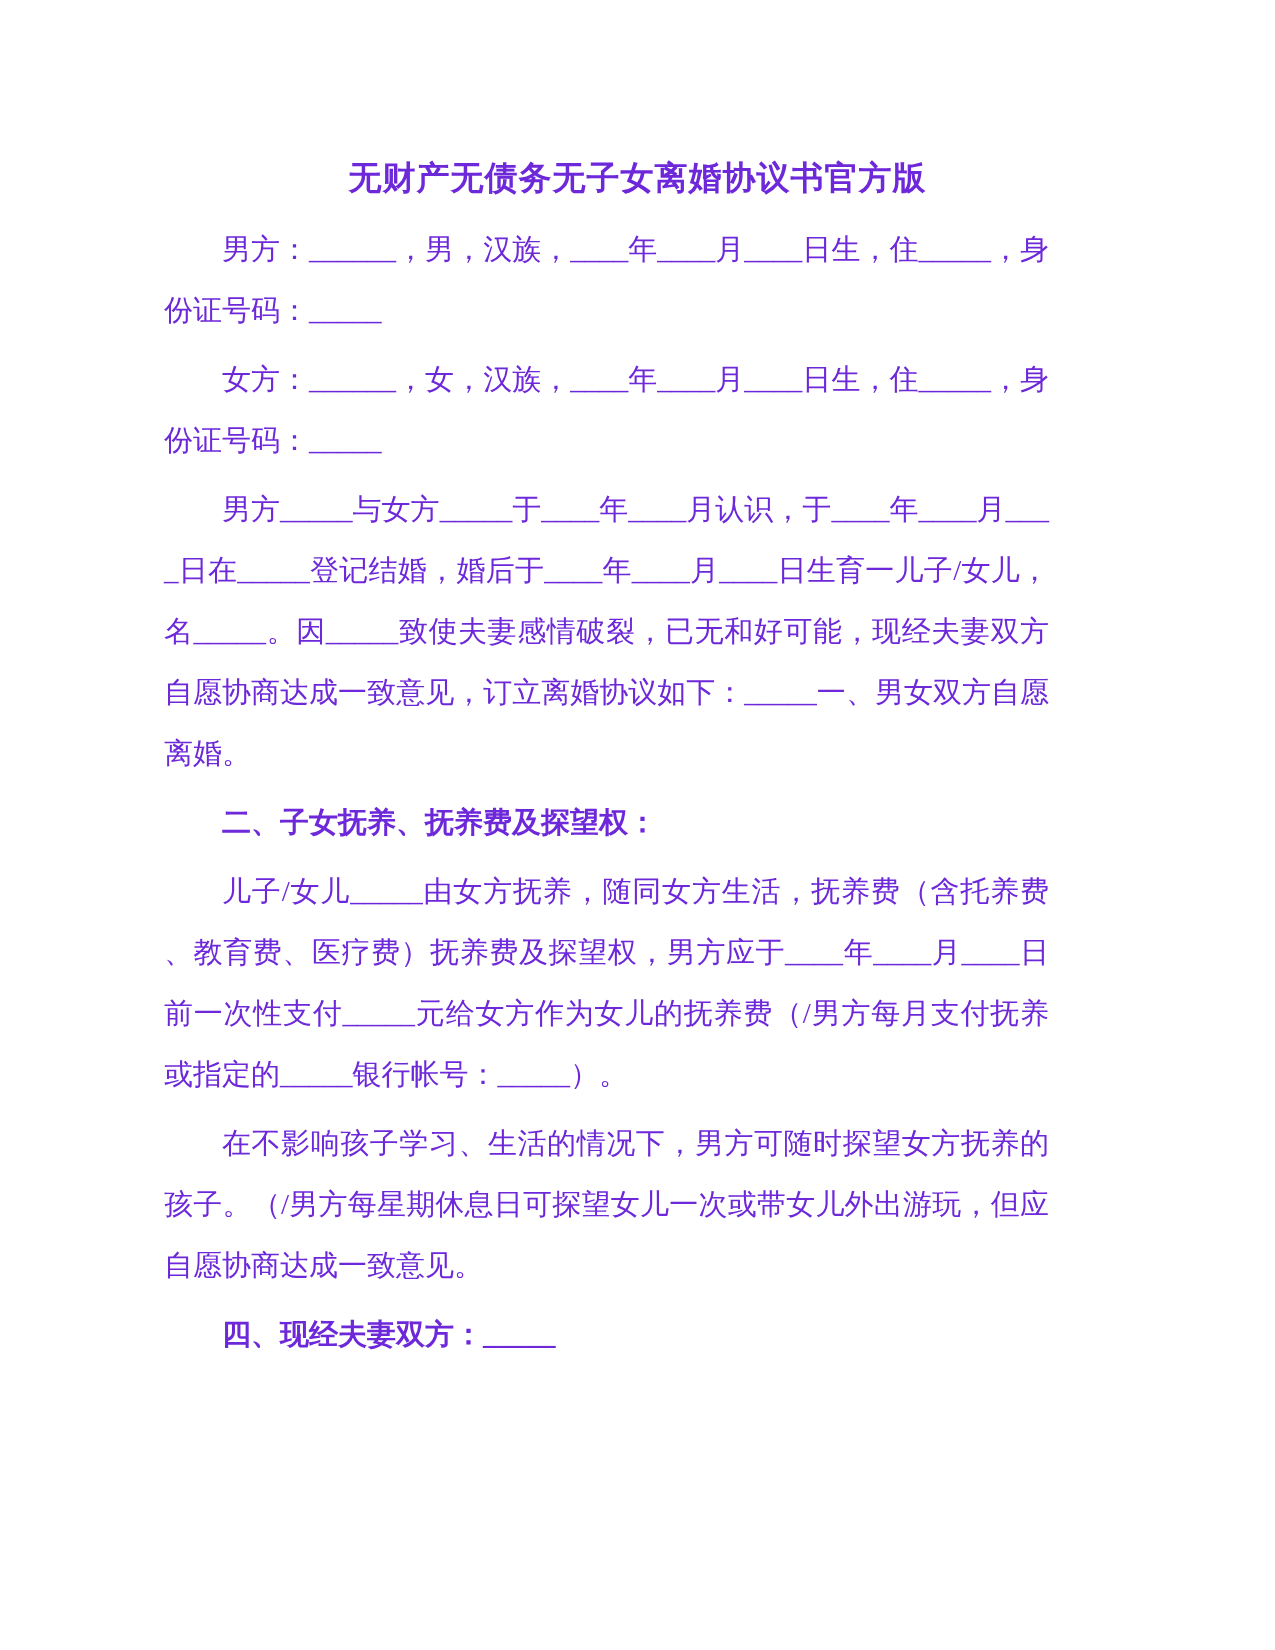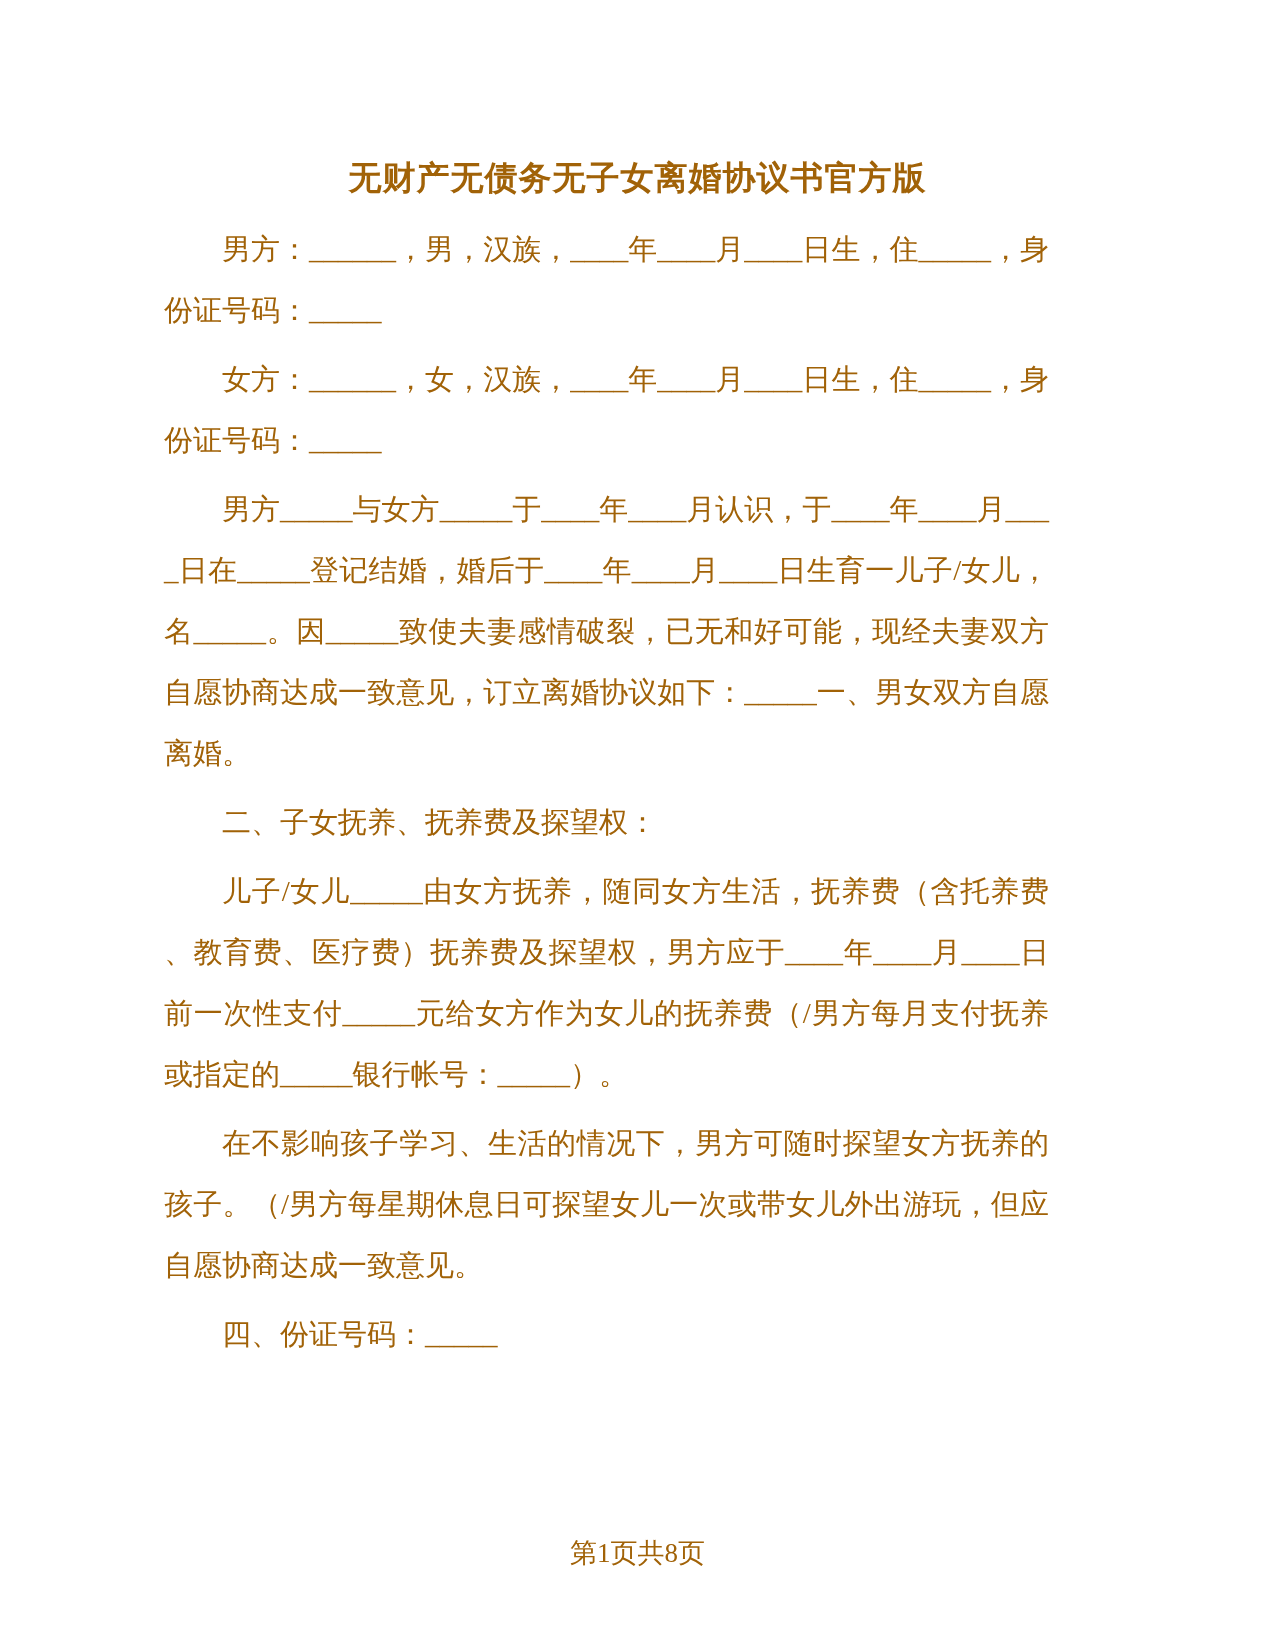--- a/index.html
+++ b/index.html
@@ -5,21 +5,21 @@
   html, body { margin: 0; padding: 0; }
   body {
     width: 1275px; height: 1650px;
     background: #ffffff;
     font-family: "Liberation Serif", "DejaVu Serif", serif;
   }
   .page {
     position: relative;
     width: 1275px; height: 1650px;
     background: #ffffff;
-    color: #a16207;
+    color: #6d28d9;
     overflow: hidden;
   }
   .doc-title {
     position: absolute;
     left: 0; top: 156px;
     width: 100%;
     margin: 0;
     text-align: center;
     font-size: 33px;
     font-weight: bold;
@@ -35,21 +35,21 @@
   }
   .para { margin: 0 0 8px 0; }
   .ln { display: block; white-space: nowrap; }
   .j {
     text-align: justify;
     text-align-last: justify;
     -moz-text-align-last: justify;
     text-justify: inter-character;
   }
   .ind { text-indent: 58px; }
-  .hd { font-weight: normal; }
+  .hd { font-weight: bold; }
   .page-footer {
     position: absolute;
     left: 0; top: 1536px;
     width: 100%;
     text-align: center;
     font-size: 27px;
     line-height: 34px;
   }
 </style>
 </head>
@@ -90,20 +90,19 @@
       <span class="ln">或指定的_____银行帐号：_____）。</span>
     </p>
 
     <p class="para">
       <span class="ln j ind">在不影响孩子学习、生活的情况下，男方可随时探望女方抚养的</span>
       <span class="ln j">孩子。（/男方每星期休息日可探望女儿一次或带女儿外出游玩，但应</span>
       <span class="ln">自愿协商达成一致意见。</span>
     </p>
 
     <p class="para hd">
-      <span class="ln ind">四、份证号码：_____</span>
+      <span class="ln ind">四、现经夫妻双方：_____</span>
     </p>
 
   </div>
 
-  <div class="page-footer">第1页共8页</div>
 
 </div>
 
 </body></html>

